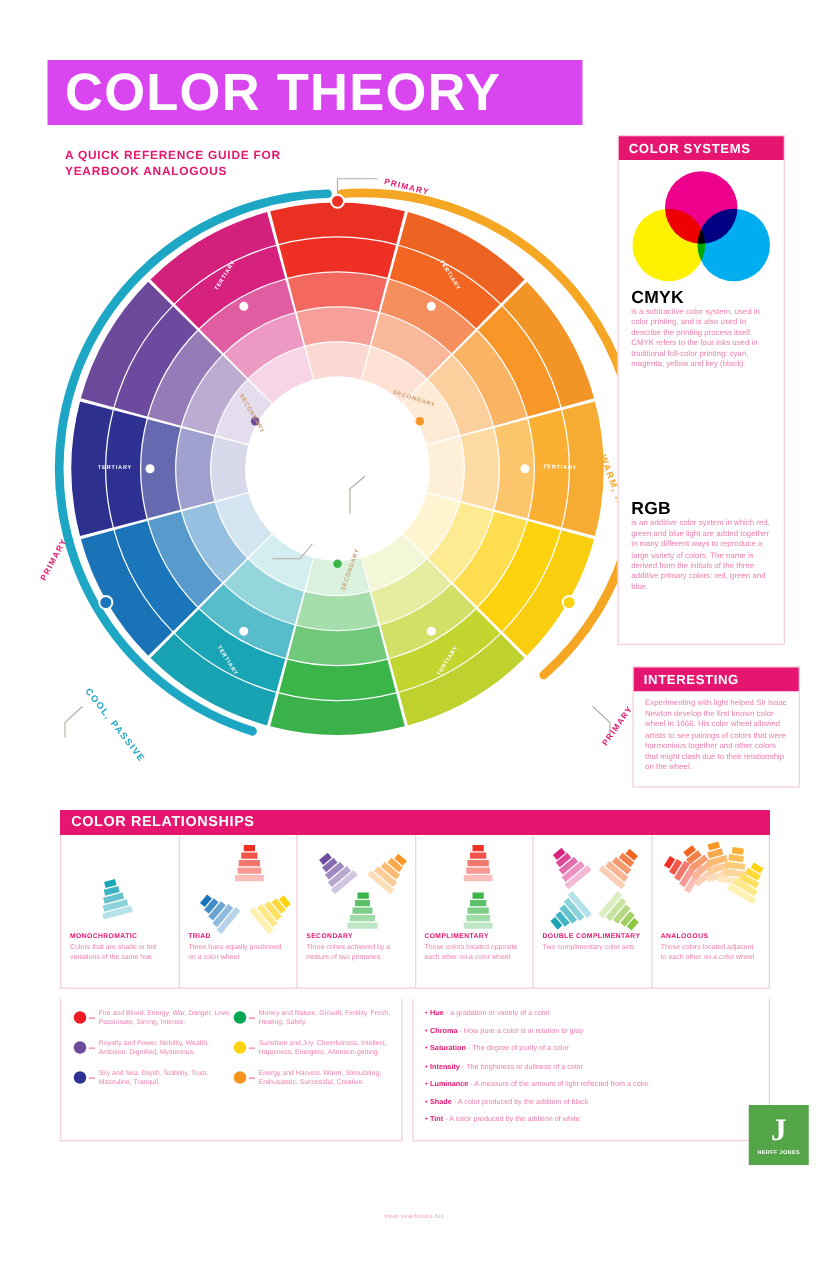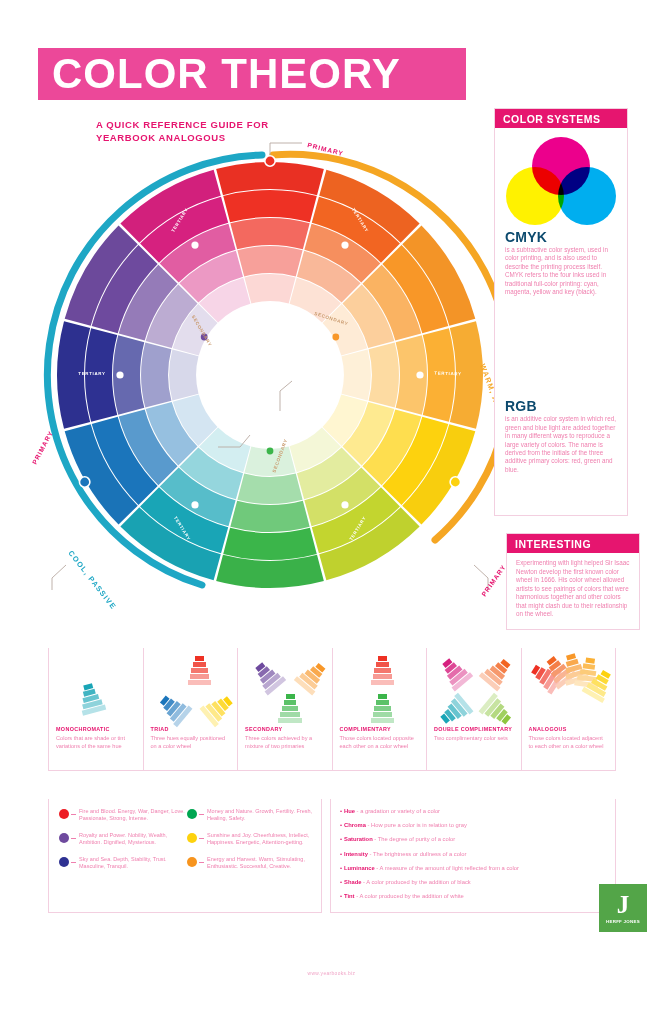--- a/index.html
+++ b/index.html
@@ -8,47 +8,47 @@
     background: #ffffff;
     font-family: "Liberation Sans", sans-serif;
     overflow: hidden;
   }
   .page { position: relative; width: 663px; height: 1024px; background:#fff; }
 
   
   .title-bar {
     position: absolute; left: 38px; top: 48px;
     width: 428px; height: 52px;
-    background: #ec4899;
+    background: #d946ef;
     display: flex; align-items: center; padding-left: 14px;
   }
   .title-bar .t {
     color: #fff; font-size: 42px; font-weight: bold;
     letter-spacing: 1px; line-height: 1; font-family:"Liberation Sans", sans-serif;
   }
   .subtitle {
     position: absolute; left: 52px; top: 118px;
     color: #e6156f; font-size: 9.5px; font-weight: bold;
-    letter-spacing: .6px; line-height: 13px; margin-left: 44px;
+    letter-spacing: .6px; line-height: 13px;
   }
 
   
   .panel { position: absolute; border: 1px solid #f3cfe0; background: #fff; }
   .panel-head {
     background: #e6156f; color: #fff; font-weight: bold;
     letter-spacing: .5px; display:flex; align-items:center;
   }
 
   
   #color-systems { left: 494px; top: 108px; width: 134px; height: 408px; }
   #color-systems .panel-head { height: 19px; font-size: 10.5px; padding-left: 8px; }
   .venn-wrap { position: relative; width: 110px; height: 88px; margin: 9px auto 2px; }
   .venn-c { position: absolute; width: 58px; height: 58px; border-radius: 50%; mix-blend-mode: multiply; }
   .venn-c.rgb { mix-blend-mode: screen; }
-  .sys-name { font-size: 14px; font-weight: bold; color: #0c4a6e; padding: 2px 0 1px 10px; letter-spacing:.2px;}
+  .sys-name { font-size: 14px; font-weight: bold; color: #000000; padding: 2px 0 1px 10px; letter-spacing:.2px;}
   .sys-body { font-size: 6.3px; line-height: 8.4px; color: #ef7fae; padding: 0 9px 0 10px; }
 
   .rgb-box { background:#000; }
 
   
   #interesting { left: 506px; top: 533px; width: 134px; height: 97px; }
   #interesting .panel-head { height: 19px; font-size: 10.5px; padding-left: 8px; }
   #interesting .body { font-size: 6.3px; line-height: 8.5px; color: #ef7fae; padding: 6px 9px; }
 
   
@@ -241,20 +241,21 @@
     <div class="sys-name">RGB</div>
     <div class="sys-body">is an additive color system in which red, green and blue light are added together in many different ways to reproduce a large variety of colors. The name is derived from the initials of the three additive primary colors: red, green and blue.</div>
   </div>
 
   <div class="panel" id="interesting">
     <div class="panel-head">INTERESTING</div>
     <div class="body">Experimenting with light helped Sir Isaac Newton develop the first known color wheel in 1666. His color wheel allowed artists to see pairings of colors that were harmonious together and other colors that might clash due to their relationship on the wheel.</div>
   </div>
 
   <div class="panel" id="relationships">
+    <div class="panel-head">COLOR RELATIONSHIPS</div>
     <div class="rel-row" id="rel-row">
         <div class="rel-cell">
           <div class="rel-art">
             <div class="fan" style="left: 22px; top: 30px; transform: rotate(-15deg);">
               <i style="top: 0px; height: 5.2px; width: 9px; margin-left: 8.5px; background: rgb(25, 165, 182);"></i>
               <i style="top: 6px; height: 5.2px; width: 12.6px; margin-left: 6.7px; background: rgb(64, 180, 194);"></i>
               <i style="top: 12px; height: 5.2px; width: 16.2px; margin-left: 4.9px; background: rgb(103, 196, 207);"></i>
               <i style="top: 18px; height: 5.2px; width: 19.8px; margin-left: 3.1px; background: rgb(142, 211, 219);"></i>
               <i style="top: 24px; height: 5.2px; width: 23.4px; margin-left: 1.3px; background: rgb(181, 226, 232);"></i>
             </div>

